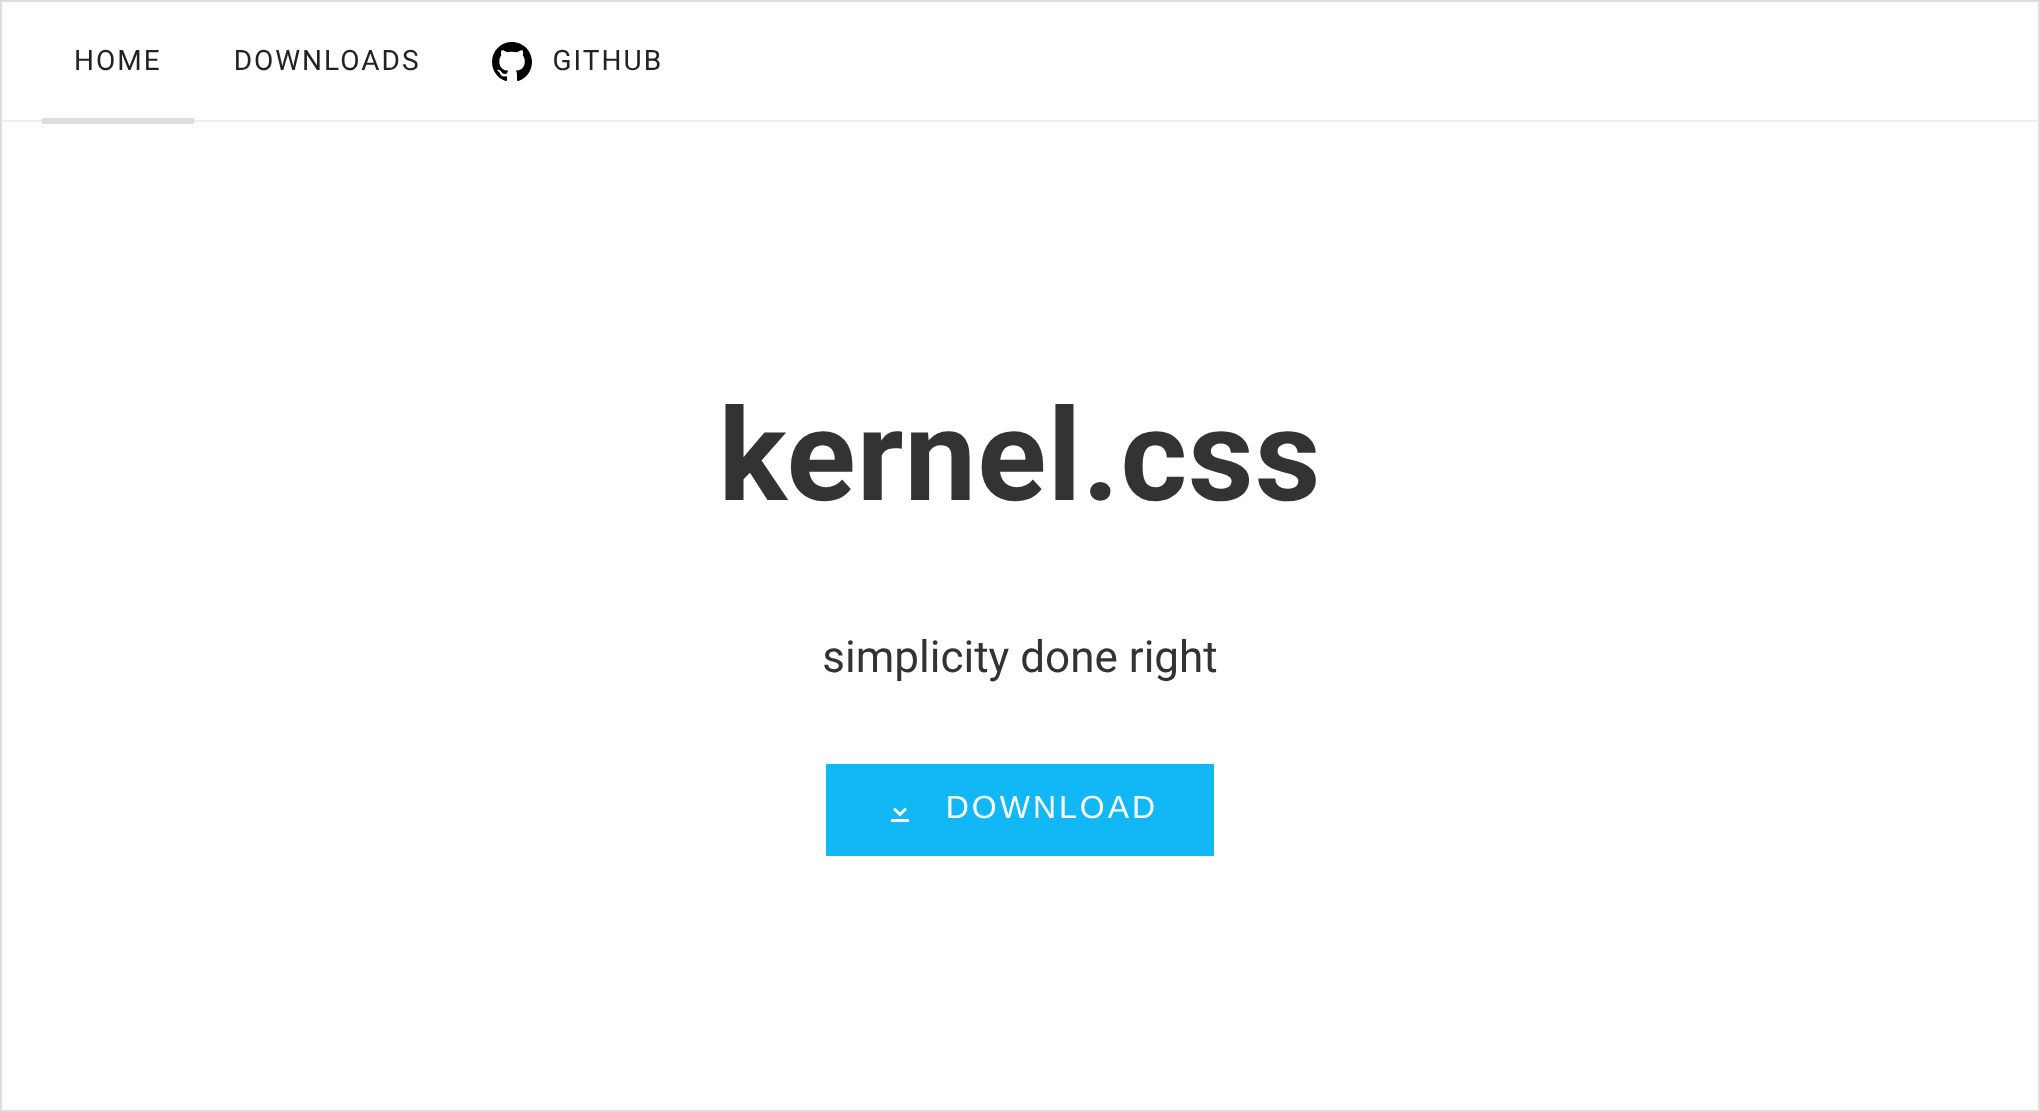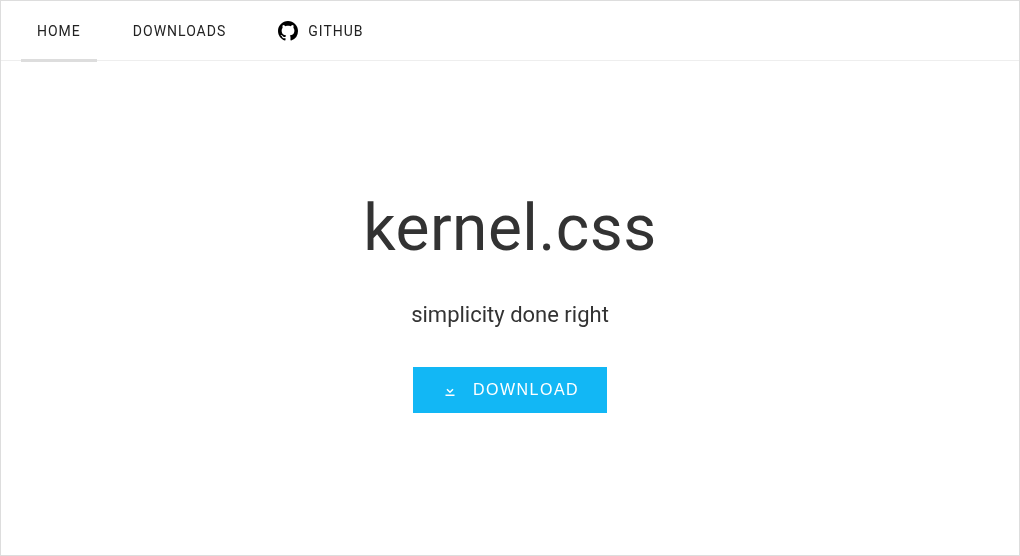--- a/index.html
+++ b/index.html
@@ -15,21 +15,21 @@
       border: 1px solid #ddd;
       position: relative;
       overflow: hidden;
     }
     .nav {
       display: flex;
       align-items: center;
       padding: 0 20px;
       height: 60px;
       border-bottom: 1px solid #eee;
-      gap: 20px;
+      gap: 4px;
     }
     .nav-item {
       padding: 0 16px;
       height: 60px;
       display: flex;
       align-items: center;
       font-size: 14px;
       letter-spacing: 1px;
       color: #222;
       cursor: pointer;
@@ -52,26 +52,26 @@
     .hero {
       display: flex;
       flex-direction: column;
       align-items: center;
       justify-content: center;
       padding-top: 130px;
       text-align: center;
     }
     .title {
       font-size: 64px;
-      font-weight: 400;
+      font-weight: 700;
       color: #333;
       letter-spacing: 0.5px;
     }
     .subtitle {
-      margin-top: 36px;
+      margin-top: 51px;
       font-size: 22px;
       font-weight: 400;
       color: #333;
     }
     .download-btn {
       margin-top: 40px;
       background: #12b7f5;
       color: #fff;
       border: none;
       padding: 14px 28px;

